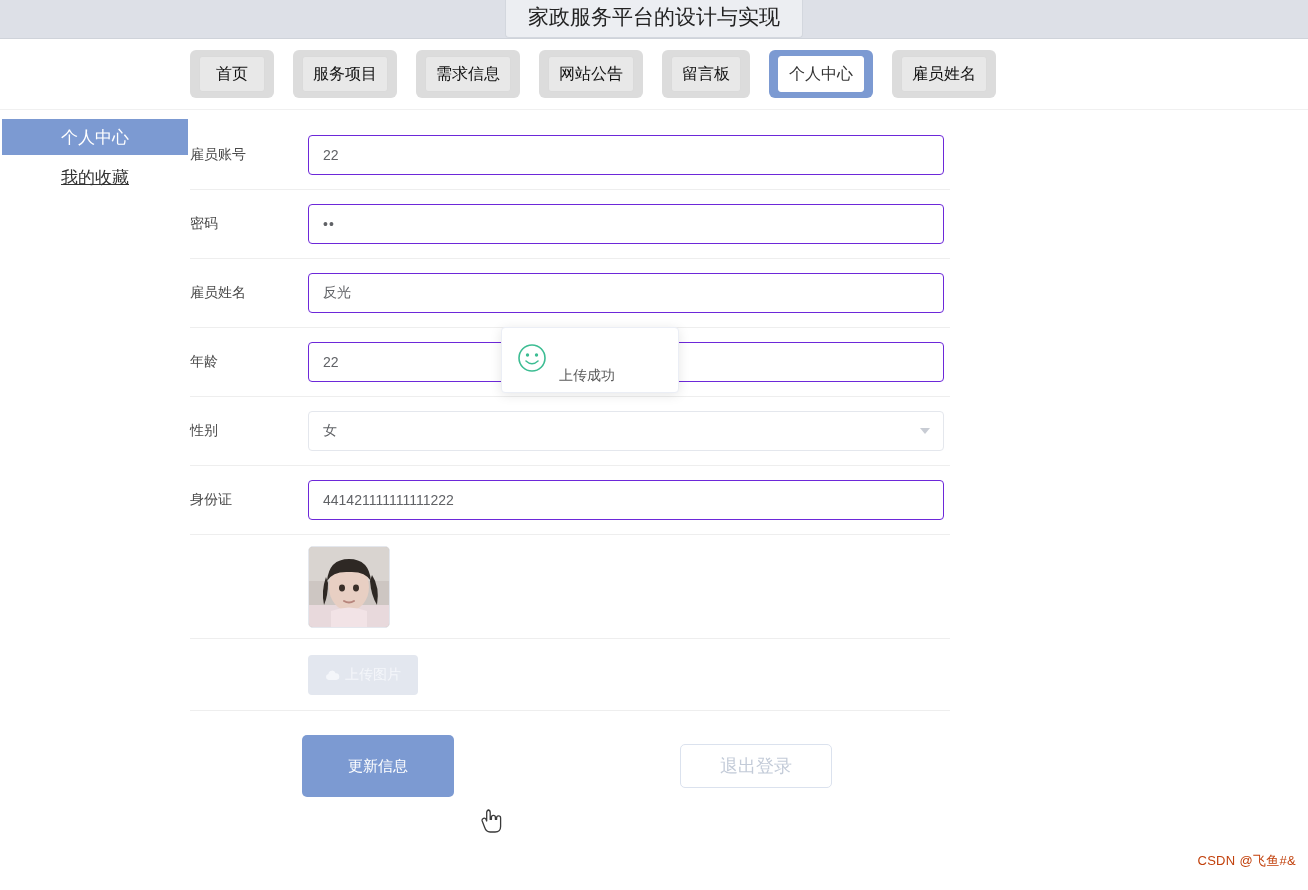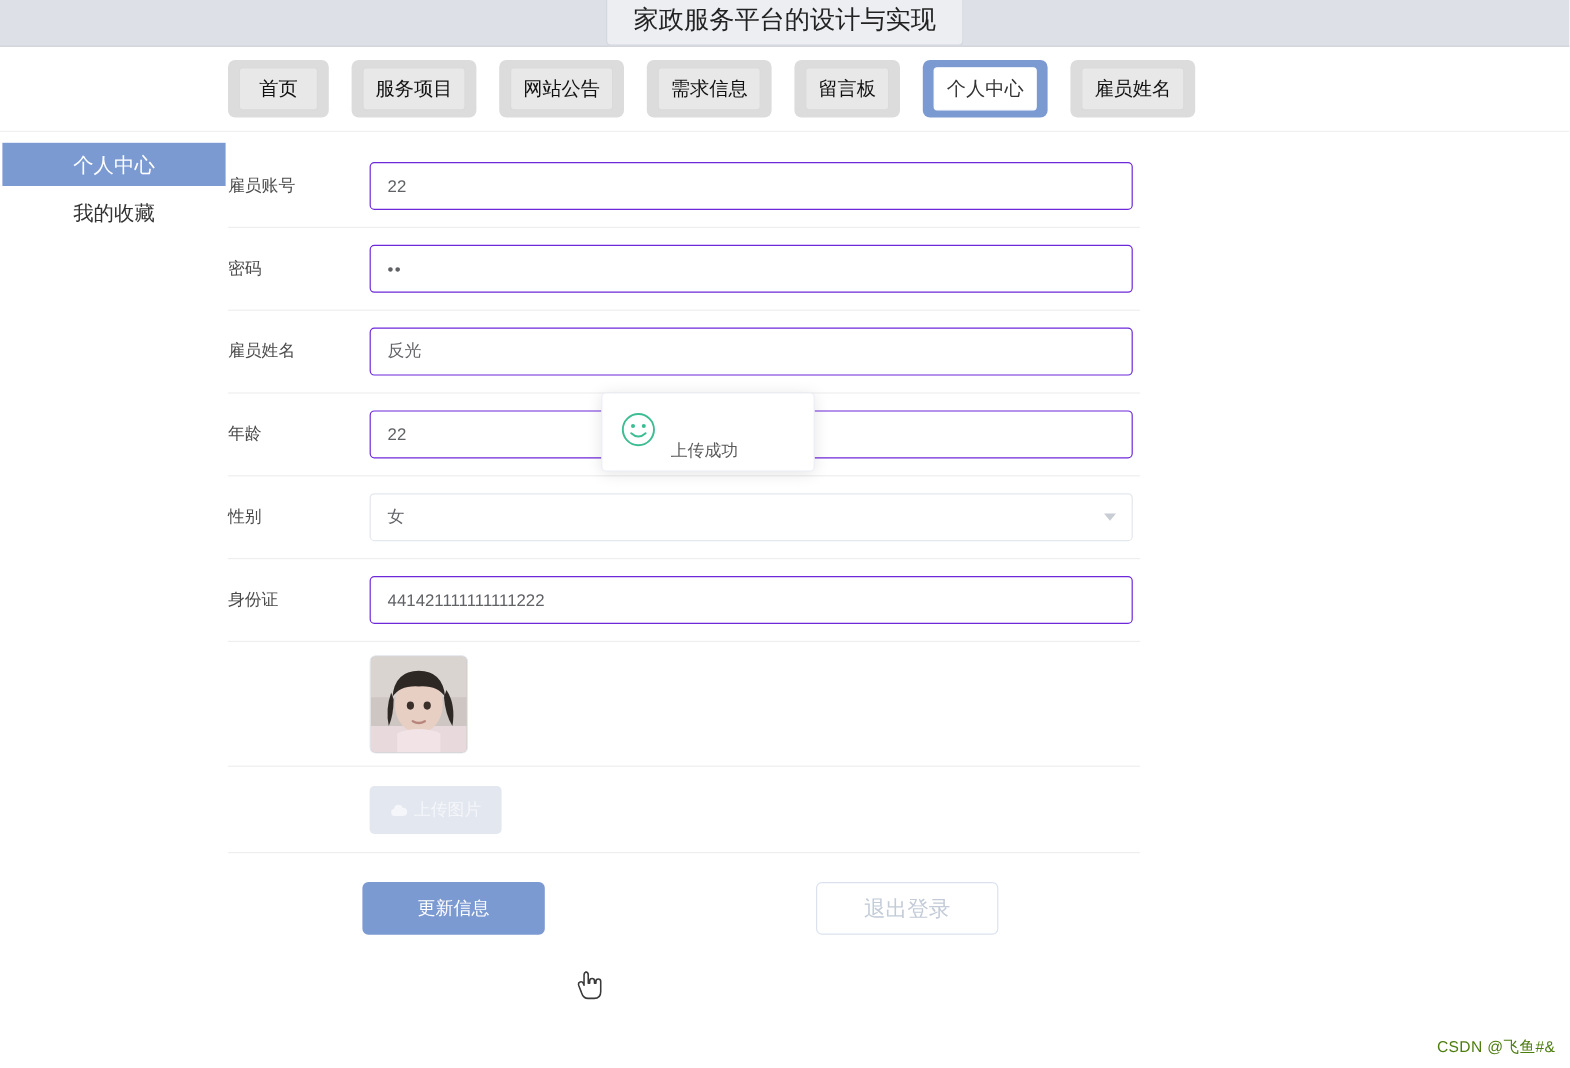--- a/index.html
+++ b/index.html
@@ -107,20 +107,21 @@
     color: #333;
     cursor: pointer;
   }
   .sidebar-item.active {
     background: #7c9ad2;
     color: #ffffff;
     margin: 0 2px;
   }
   .sidebar-item.plain {
     margin-top: 4px;
+    text-decoration: underline;
   }
 
   
   #form-panel {
     flex: 1;
     padding-top: 11px;
     position: relative;
   }
   .form-row {
     display: flex;
@@ -227,21 +228,21 @@
   
   #actions-row {
     display: flex;
     width: 760px;
     padding-top: 24px;
     align-items: center;
   }
   #actions-row .spacer-left { width: 112px; flex: 0 0 112px; }
   .btn-primary {
     width: 152px;
-    height: 44px;
+    height: 62px;
     background: #7c9ad2;
     color: #ffffff;
     border: none;
     border-radius: 5px;
     font-size: 15px;
     font-family: "Liberation Sans", "DejaVu Sans", sans-serif;
     cursor: pointer;
   }
   .btn-ghost {
     width: 152px;
@@ -286,45 +287,45 @@
     left: 481px;
     top: 808px;
     z-index: 60;
     pointer-events: none;
   }
 
   
   #watermark {
     position: absolute;
     right: 12px;
-    bottom: 8px;
+    bottom: 20px;
     font-size: 13px;
-    color: #4d7c0f;
+    color: #c2410c;
     letter-spacing: 0.3px;
   }
 </style>
 </head>
 <body>
 
 <div id="header-band">
   <div id="page-title">家政服务平台的设计与实现</div>
 </div>
 
 <div id="nav-bar">
   <div class="nav-tab">
     <span class="tab-inner">首页</span>
   </div>
   <div class="nav-tab">
     <span class="tab-inner">服务项目</span>
   </div>
   <div class="nav-tab">
+    <span class="tab-inner">需求信息</span>
+  </div>
+  <div class="nav-tab">
     <span class="tab-inner">网站公告</span>
-  </div>
-  <div class="nav-tab">
-    <span class="tab-inner">需求信息</span>
   </div>
   <div class="nav-tab">
     <span class="tab-inner">留言板</span>
   </div>
   <div class="nav-tab active">
     <span class="tab-inner">个人中心</span>
   </div>
   <div class="nav-tab">
     <span class="tab-inner">雇员姓名</span>
   </div>

